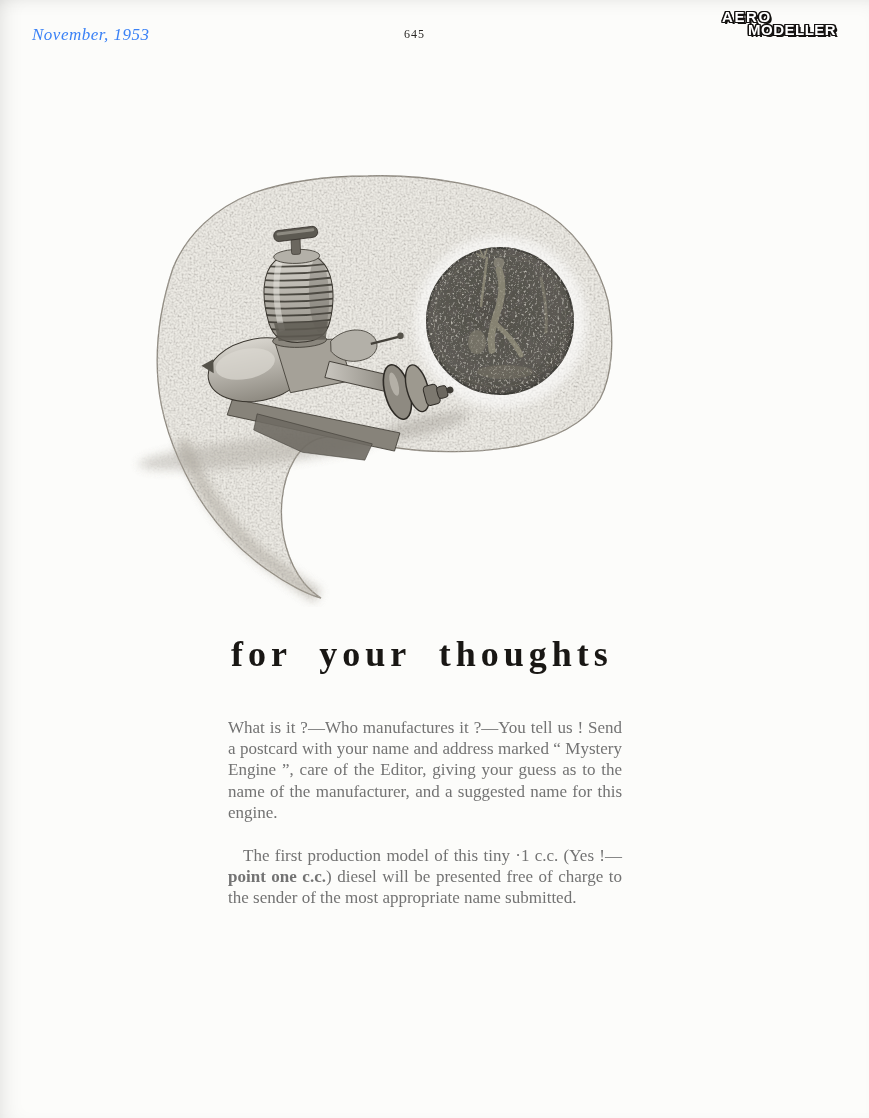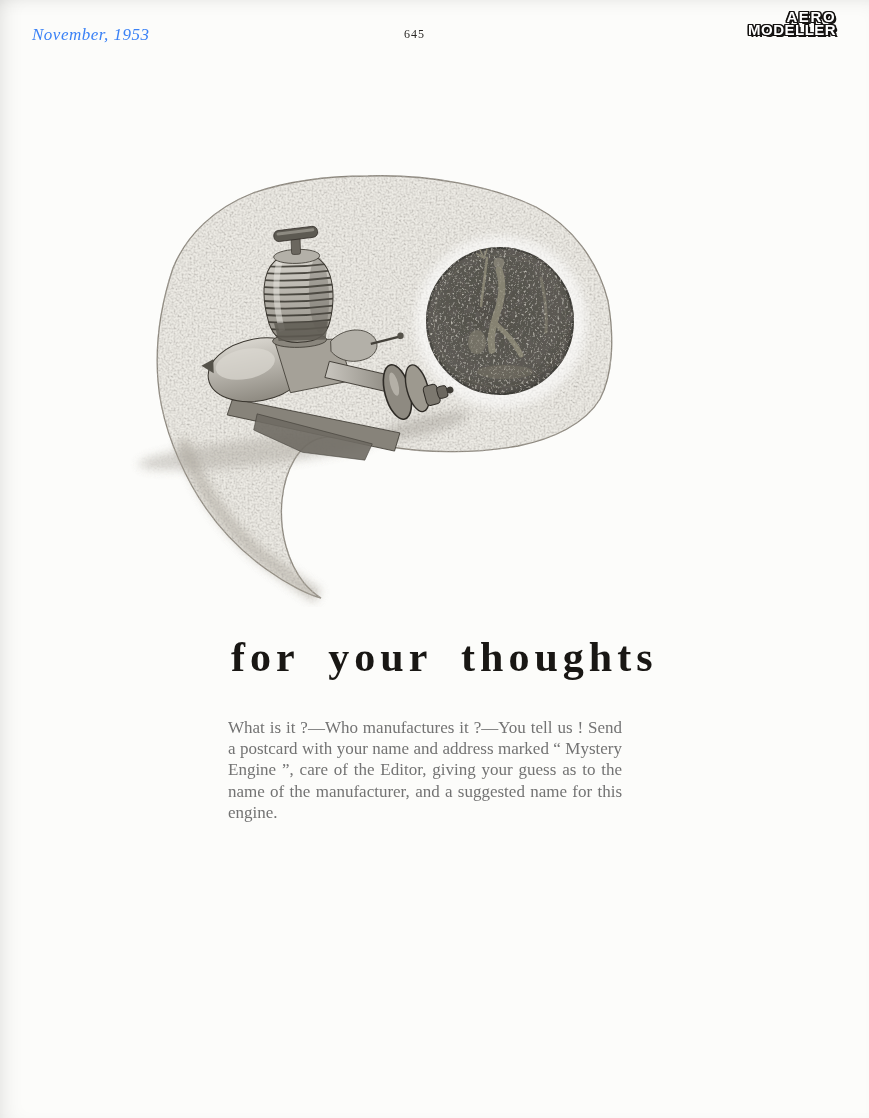--- a/index.html
+++ b/index.html
@@ -16,36 +16,36 @@
     position:absolute; left:32px; top:25px;
     font-style:italic; font-size:17px; letter-spacing:.5px; color:#3b82f6;
   }
   .page-number {
     position:absolute; left:404px; top:27px;
     font-size:12px; letter-spacing:1px; color:#2a2825;
   }
   .logo {
     position:absolute; left:722px; top:9px;
     font-family:"Liberation Sans", sans-serif; font-weight:900;
-    color:#ffffff; line-height:1;text-align:right;
+    color:#ffffff; line-height:1;
   }
   .logo span { display:block;
     text-shadow:
       -1.3px -1.3px 0 #151311, 1.3px -1.3px 0 #151311,
       -1.3px  1.3px 0 #151311, 1.3px  1.3px 0 #151311,
        0 -1.3px 0 #151311, 0 1.3px 0 #151311,
       -1.3px 0 0 #151311, 1.3px 0 0 #151311,
        2.4px 2.4px 0 #151311;
   }
   .logo-line1 { font-size:15px; letter-spacing:1.6px; }
   .logo-line2 { font-size:15px; letter-spacing:.5px; margin-left:26px; margin-top:-2px; }
 
   .headline-line { position:absolute; font-weight:bold; white-space:nowrap; color:#191714; line-height:1; }
   .headline-line1 { left:347px; top:577px; font-size:42px; letter-spacing:6px; word-spacing:10px; }
-  .headline-line2 { left:231px; top:636px; font-size:42px; letter-spacing:5px; word-spacing:14px; }
+  .headline-line2 { left:231px; top:636px; font-size:36px; letter-spacing:5px; word-spacing:14px; }
 
   .body-copy {
     position:absolute; left:228px; top:717px; width:394px;
     font-size:17px; line-height:21.2px; text-align:justify; color:#737373;
   }
   .body-copy p { margin:0; }
   .body-copy p + p { margin-top:22px; text-indent:15px; }
   .bold-em { font-weight:bold; }
 
   .footer-note {
@@ -205,16 +205,17 @@
   <span class="page-number">645</span>
   <div class="logo">
     <span class="logo-line1">AERO</span>
     <span class="logo-line2">MODELLER</span>
   </div>
 
   <div class="headline-line headline-line2">for your thoughts</div>
 
   <div class="body-copy">
     <p>What is it ?—Who manufactures it ?—You tell us !  Send a postcard with your name and address marked “ Mystery Engine ”, care of the Editor, giving your guess as to the name of the manufacturer, and a suggested name for this engine.</p>
+    <p><span>The first production model of this tiny ·1 c.c. (Yes !—</span><span class="bold-em">point one c.c.</span><span>) diesel will be presented free of charge to the sender of the most appropriate name submitted.</span></p>
   </div>
 
 
 </div>
 
 </body></html>

